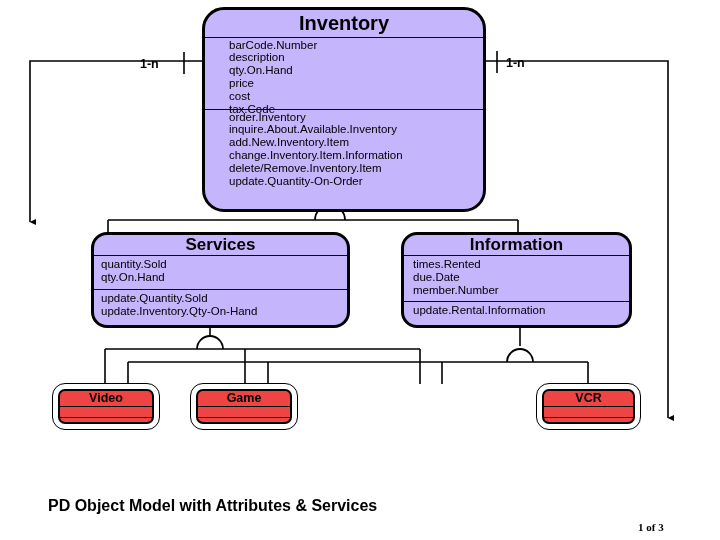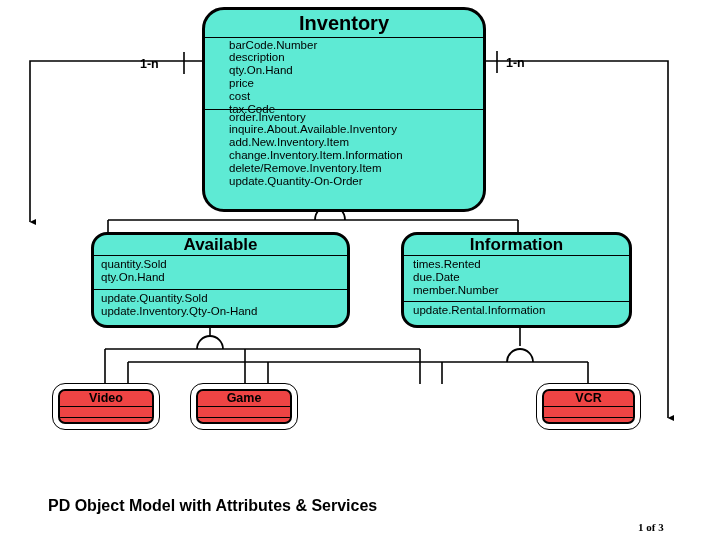--- a/index.html
+++ b/index.html
@@ -29,21 +29,21 @@
     position: absolute;
     left: 0; top: 0;
     width: 720px;
     height: 540px;
   }
 
   
   .class-box {
     position: absolute;
     box-sizing: border-box;
-    background: #5eead4;
+    background: #c4b5fd;
     border: 2px solid #000000;
     border-radius: 16px;
     overflow: hidden;
   }
   .class-name {
     text-align: center;
     font-weight: bold;
     line-height: 1.08;
     white-space: nowrap;
   }
@@ -261,21 +261,21 @@
       <div class="member-list">order.Inventory
 inquire.About.Available.Inventory
 add.New.Inventory.Item
 change.Inventory.Item.Information
 delete/Remove.Inventory.Item
 update.Quantity-On-Order</div>
     </div>
   </div>
 
   <div class="class-box" id="class-saleitem">
-    <div class="class-name">Available</div>
+    <div class="class-name">Services</div>
     <div class="compartment" id="saleitem-attributes">
       <div class="member-list">quantity.Sold
 qty.On.Hand</div>
     </div>
     <div class="compartment" id="saleitem-services">
       <div class="member-list">update.Quantity.Sold
 update.Inventory.Qty-On-Hand</div>
     </div>
   </div>
 

